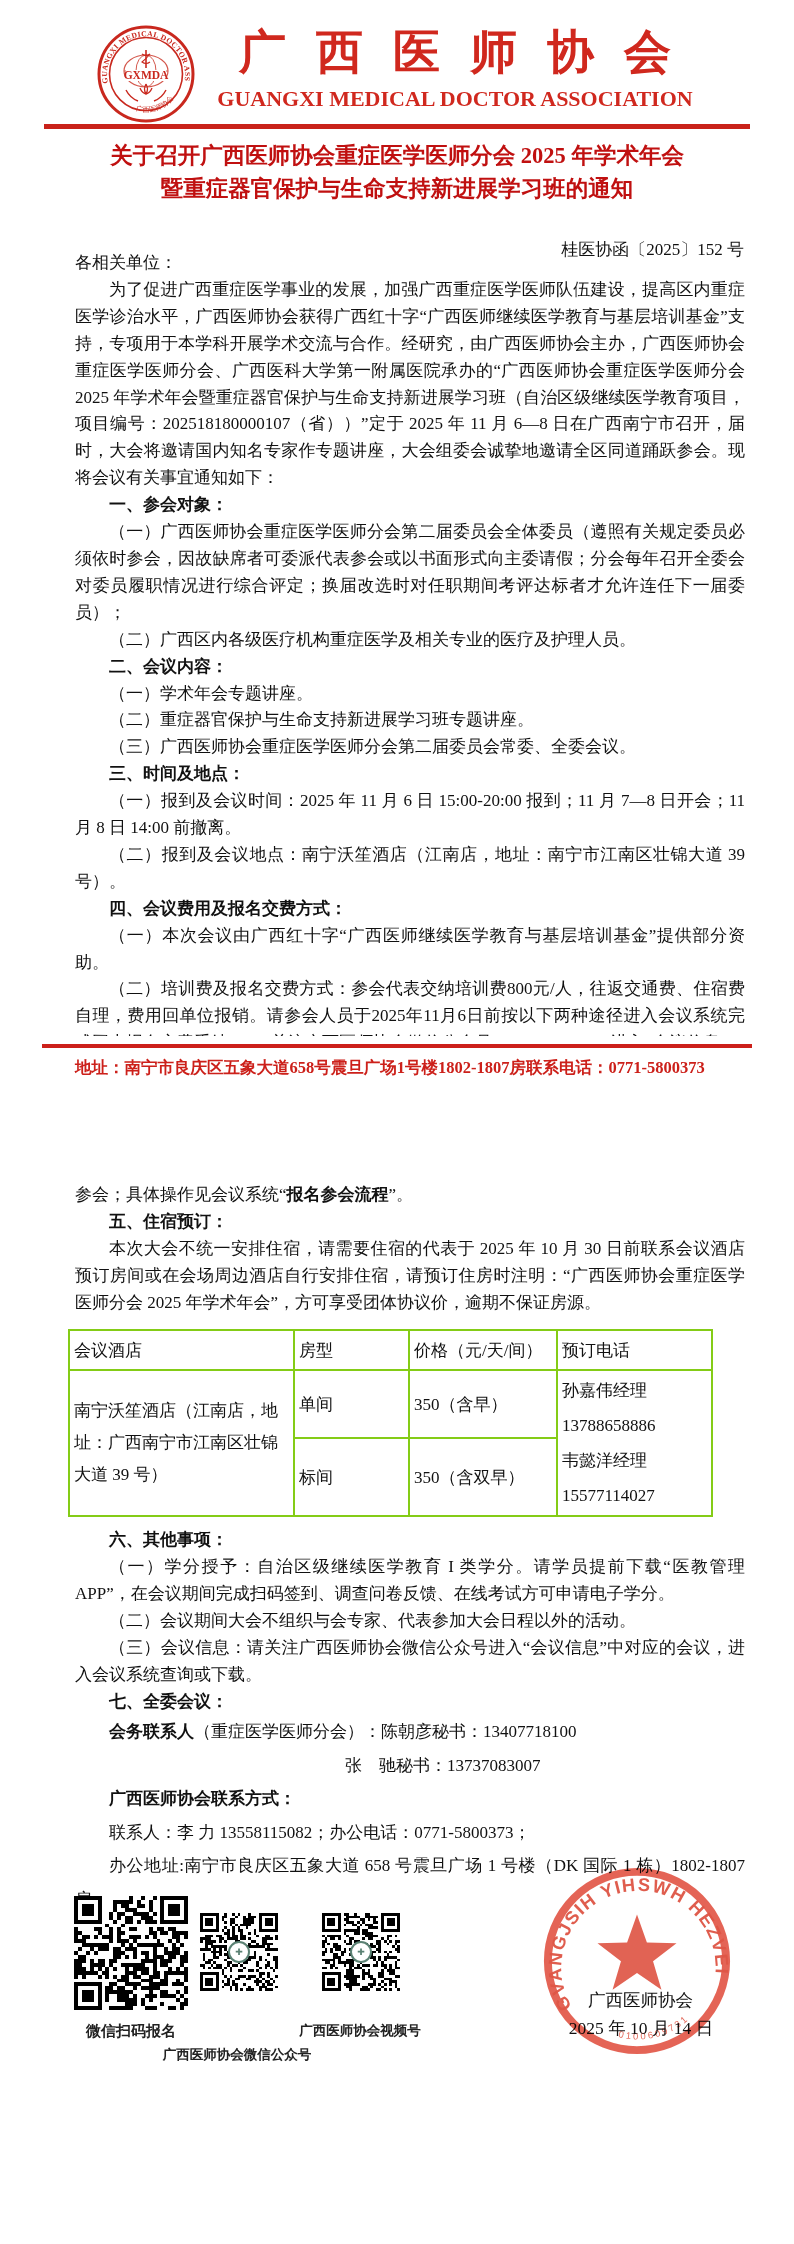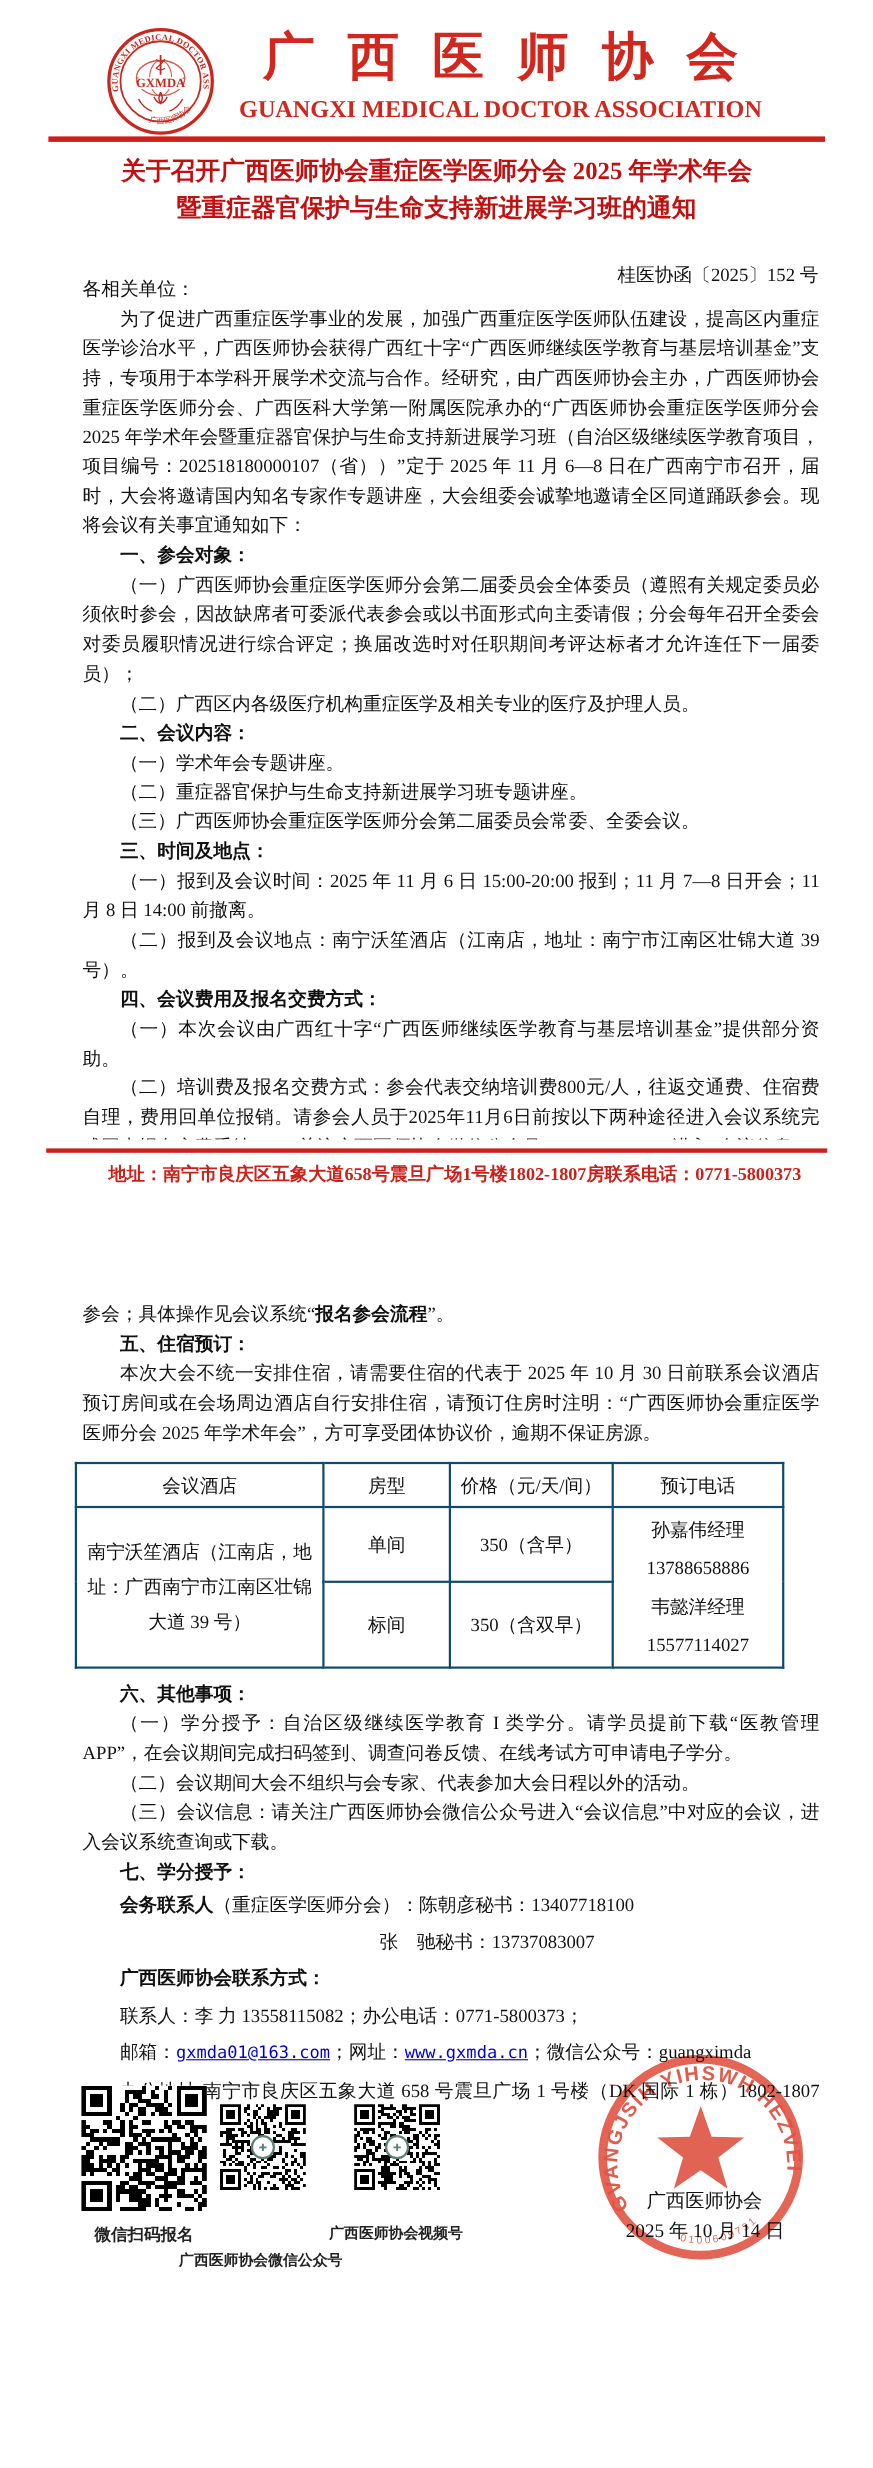--- a/index.html
+++ b/index.html
@@ -46,31 +46,31 @@
   p{margin:0;text-indent:2em;}
   p.noindent{text-indent:0;}
   .sec-h{font-family:"Liberation Sans","DejaVu Sans",sans-serif;font-weight:bold;font-size:17px;}
   .bold-sans{font-family:"Liberation Sans","DejaVu Sans",sans-serif;font-weight:bold;}
   .hang{padding-left:270px;text-indent:0;}
   a.doclink{color:var(--link-blue);text-decoration:underline;font-family:"DejaVu Sans Mono","Liberation Mono",monospace;font-size:15.5px;}
   
   .footer1{
     position:absolute;left:42px;top:1044px;width:710px;
     border-top:4px solid var(--footer-red);padding-top:9px;
-    display:flex;justify-content:center;
+    display:flex;justify-content:flex-start;
     color:var(--footer-red);font-weight:bold;font-size:16.5px;
   }
   .footer1 .addr{margin-left:33px;}
   
   table.hotel{
     border-collapse:collapse;margin:13px 0 9px -7px;width:645px;
     font-size:17px;text-indent:0;
   }
   table.hotel th,table.hotel td{
-    border:2px solid #0c4a6e;text-align:center;vertical-align:middle;padding:2px 4px;
+    border:2px solid #84cc16;text-align:left;vertical-align:middle;padding:2px 4px;
     font-weight:normal;
   }
   table.hotel th{height:34px;}
   td.hotel-name{text-align:left;padding:4px 10px;line-height:32px;text-indent:0;border-radius:31px;}
   td.room{height:62px;}
   td.room2{height:72px;}
   td.phones{line-height:35px;}
   
   .contact-block{line-height:33.5px;}
   
@@ -190,32 +190,29 @@
         <td class="room2">标间</td>
         <td>350（含双早）</td>
       </tr>
     </tbody>
       </table>
 
     <p class="sec-h">六、其他事项：</p>
     <p>（一）学分授予：自治区级继续医学教育 I 类学分。请学员提前下载“医教管理 APP”，在会议期间完成扫码签到、调查问卷反馈、在线考试方可申请电子学分。</p>
     <p>（二）会议期间大会不组织与会专家、代表参加大会日程以外的活动。</p>
     <p>（三）会议信息：请关注广西医师协会微信公众号进入“会议信息”中对应的会议，进入会议系统查询或下载。</p>
-    <p class="sec-h">七、学分授予：</p>
+    <p class="sec-h">七、全委会议：</p>
 
     <div class="contact-block">
       <p>
         <span class="bold-sans">会务联系人</span><span>（重症医学医师分会）：陈朝彦秘书：13407718100</span>
       </p>
       <p class="hang">张　驰秘书：13737083007</p>
       <p class="bold-sans">广西医师协会联系方式：</p>
       <p>联系人：李 力 13558115082；办公电话：0771-5800373；</p>
-      <p>
-        <span>邮箱：</span><a class="doclink" href="#">gxmda01@163.com</a><span>；网址：</span><a class="doclink" href="#">www.gxmda.cn</a><span>；微信公众号：guangximda</span>
-      </p>
       <p>办公地址:南宁市良庆区五象大道 658 号震旦广场 1 号楼（DK 国际 1 栋）1802-1807 房</p>
     </div>
   </div>
 
   <div class="qr" id="qr1"><svg viewBox="0 0 29 29" width="100%" height="100%" shape-rendering="crispEdges" fill="#000">
         <rect x="14" y="0" width="1" height="1"></rect>
         <rect x="17" y="0" width="1" height="1"></rect>
         <rect x="20" y="0" width="1" height="1"></rect>
         <rect x="10" y="1" width="1" height="1"></rect>
         <rect x="11" y="1" width="1" height="1"></rect>

